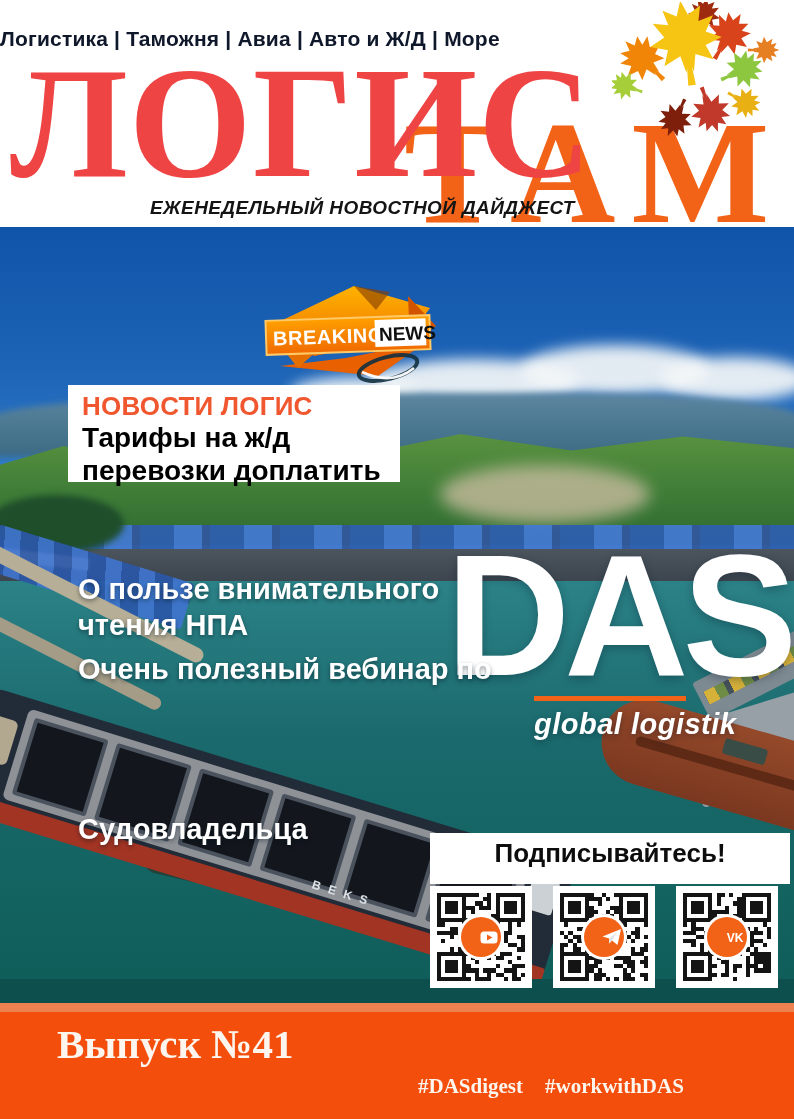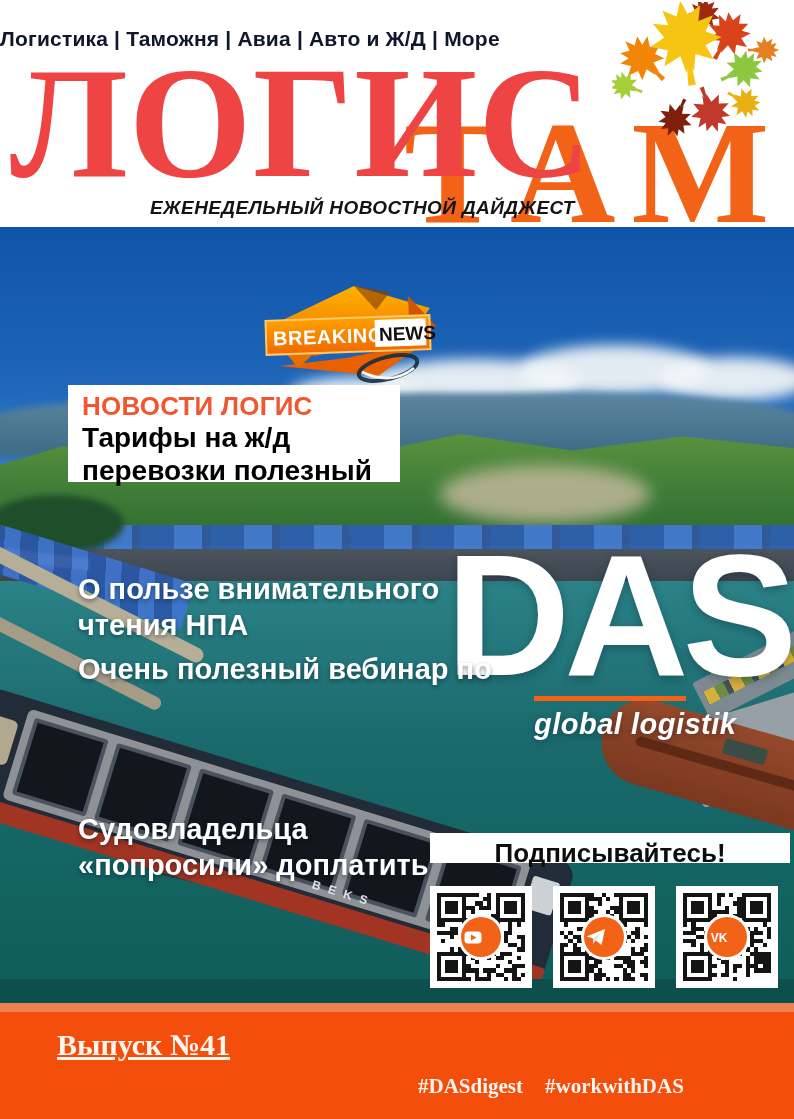--- a/index.html
+++ b/index.html
@@ -106,37 +106,37 @@
 
   .das { position:absolute; left:446px; top:534px; width:350px; height:225px; z-index:5; color:#fff; }
   .das .mark {
     font-size:172px; font-weight:bold; line-height:0.95; letter-spacing:-6px;
     text-shadow:0 3px 10px rgba(0,20,40,.3);
   }
   .das .rule { position:absolute; left:88px; top:162px; width:152px; height:5px; background:#F26318; }
   .das .tag { position:absolute; left:88px; top:174px; font-size:29px; font-weight:bold; letter-spacing:0.5px; text-shadow:0 2px 6px rgba(0,20,40,.35);font-style:italic; }
 
   .subscribe {
-    position:absolute; left:430px; top:833px; width:360px; height:30px; z-index:6;
+    position:absolute; left:430px; top:833px; width:360px; height:51px; z-index:6;
     background:#fff; text-align:center; line-height:41px;
     font-size:26px; font-weight:bold; color:#0d0d0d;
   }
   .qr-row { position:absolute; left:430px; top:886px; z-index:6; display:flex; gap:21px; }
   .qr-tile { position:relative; width:102px; height:102px; background:#fff; box-sizing:border-box; padding:7px; }
   .qr-tile svg.qr-svg { display:block; width:88px; height:88px; }
   .qr-ico {
     position:absolute; left:50%; top:50%; width:40px; height:40px; margin:-20px 0 0 -20px;
     border-radius:50%; background:#F26318; box-shadow:0 0 0 3px #fff;
-    display:flex; align-items:center; justify-content:flex-start;
+    display:flex; align-items:center; justify-content:flex-end;
   }
 
   
   .footer-strip { position:absolute; left:0; top:1003px; width:794px; height:9px; background:#EE8150; z-index:7; }
   .footer { position:absolute; left:0; top:1012px; width:794px; height:107px; background:#F44E0C; z-index:7; color:#fdf6ef; font-family:"Liberation Serif", serif; }
-  .footer .issue { position:absolute; left:57px; top:16px; font-size:30px; font-weight:bold;text-decoration:underline; }
+  .footer .issue { position:absolute; left:57px; top:8px; font-size:41px; font-weight:bold; }
   .footer .meta { position:absolute; left:57px; top:62px; font-size:21px; font-weight:bold; }
   .footer .tag1 { position:absolute; left:418px; top:62px; font-size:21px; font-weight:bold; }
   .footer .tag2 { position:absolute; left:545px; top:62px; font-size:21px; font-weight:bold; }
 </style>
 </head>
 <body>
 
 <div class="page">
 
   <div class="topnav">Логистика | Таможня |  Авиа | Авто и Ж/Д | Море</div>
@@ -232,33 +232,32 @@
       <rect x="117" y="41" width="51" height="27" fill="#ffffff"></rect>
       <text x="121" y="62" font-family="Liberation Sans, sans-serif" font-size="19" font-weight="bold" fill="#101010">NEWS</text>
     </g>
     <ellipse cx="130" cy="88" rx="30" ry="11" fill="none" stroke="#12303f" stroke-width="4" transform="rotate(-14 130 88)" opacity="0.9"></ellipse>
     <path d="M104 92 q30 14 52 -4" stroke="#ffffff" stroke-width="2.5" fill="none" opacity="0.95"></path>
   </svg>
 
   <div class="newsbox">
     <span class="label">НОВОСТИ ЛОГИС</span>
     <span class="line">Тарифы на ж/д</span>
-    <span class="line">перевозки полезный</span>
+    <span class="line">перевозки доплатить</span>
   </div>
 
   <div class="headline hl1">
     <span>О пользе внимательного</span>
     <span>чтения НПА</span>
   </div>
   <div class="headline hl2">
     <span>Очень полезный вебинар по</span>
   </div>
   <div class="headline hl4">
     <span>Судовладельца</span>
-    <span>«попросили» доплатить</span>
   </div>
 
   <div class="das">
     <div class="mark">DAS</div>
     <div class="rule"></div>
     <div class="tag">global logistik</div>
   </div>
 
   <div class="subscribe">Подписывайтесь!</div>
   <div class="qr-row">

